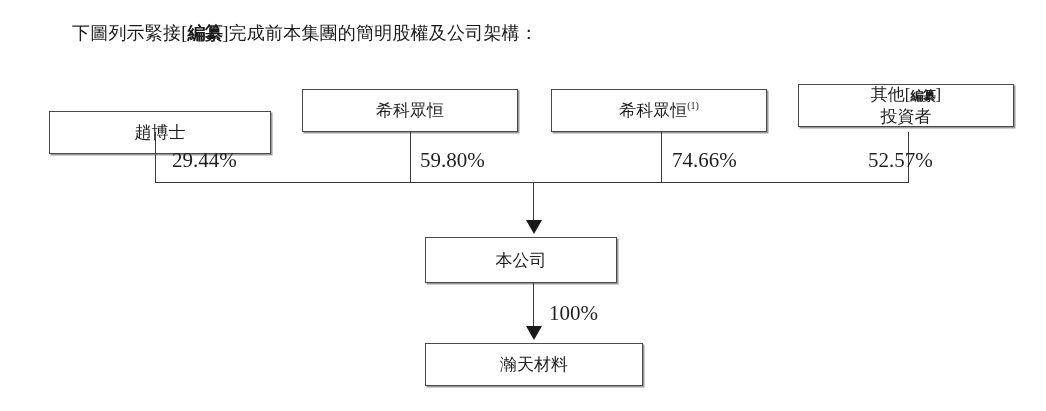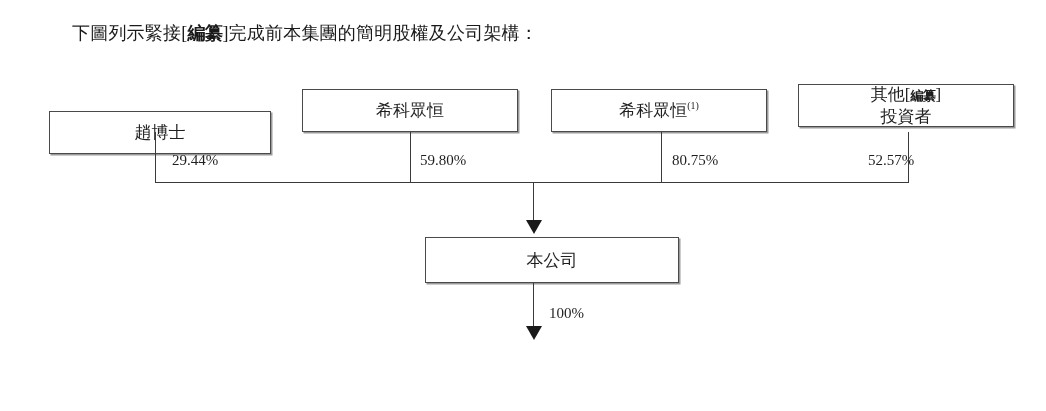--- a/index.html
+++ b/index.html
@@ -65,21 +65,21 @@
     font-weight: bold;
     letter-spacing: -0.5px;
   }
 
   
   #box-zhao   { left: 49px;  top: 89px;  width: 222px; height: 43px; margin-top: 22px; }
   #box-xike   { left: 302px; top: 89px;  width: 216px; height: 43px; }
   #box-hantian{ left: 551px; top: 89px;  width: 216px; height: 43px; }
   #box-other  { left: 798px; top: 84px;  width: 216px; height: 43px; }
 
-  #box-company{ left: 425px; top: 237px; width: 254px; height: 46px; text-align: right; }
+  #box-company{ left: 425px; top: 237px; width: 192px; height: 46px; text-align: right; }
   #box-material{left: 425px; top: 343px; width: 218px; height: 43px; }
 
   
   .vline {
     position: absolute;
     width: 0;
     border-left: 1.4px solid #3a3a3a;
   }
   .hline {
     position: absolute;
@@ -109,21 +109,21 @@
     border-left: 8px solid transparent;
     border-right: 8px solid transparent;
     border-top: 14px solid #1a1a1a;
   }
   #arrow-company  { left: 526px; top: 220px; }
   #arrow-material { left: 526px; top: 326px; }
 
   
   .pct {
     position: absolute;
-    font-size: 15px;
+    font-size: 21px;
     line-height: 20px;
     color: #1f1f1f;
     white-space: nowrap;
   }
   #pct-1 { left: 172px; top: 150px; }
   #pct-2 { left: 420px; top: 150px; }
   #pct-3 { left: 672px; top: 150px; }
   #pct-4 { left: 868px; top: 150px; }
   #pct-5 { left: 549px; top: 303px; }
 </style>
@@ -153,25 +153,28 @@
   <div class="vline" id="drop-1"></div>
   <div class="vline" id="drop-2"></div>
   <div class="vline" id="drop-3"></div>
   <div class="vline" id="drop-4"></div>
   <div class="hline" id="bus"></div>
   <div class="vline" id="stem-company"></div>
   <div class="arrow" id="arrow-company"></div>
 
   <div class="pct" id="pct-1">29.44%</div>
   <div class="pct" id="pct-2">59.80%</div>
-  <div class="pct" id="pct-3">80.75%</div>
+  <div class="pct" id="pct-3">74.66%</div>
   <div class="pct" id="pct-4">52.57%</div>
 
   <div class="box" id="box-company">
     <span class="label">本公司</span>
   </div>
 
   <div class="vline" id="stem-material"></div>
   <div class="arrow" id="arrow-material"></div>
   <div class="pct" id="pct-5">100%</div>
 
+  <div class="box" id="box-material">
+    <span class="label">瀚天材料</span>
+  </div>
 
 </div>
 
 </body></html>

